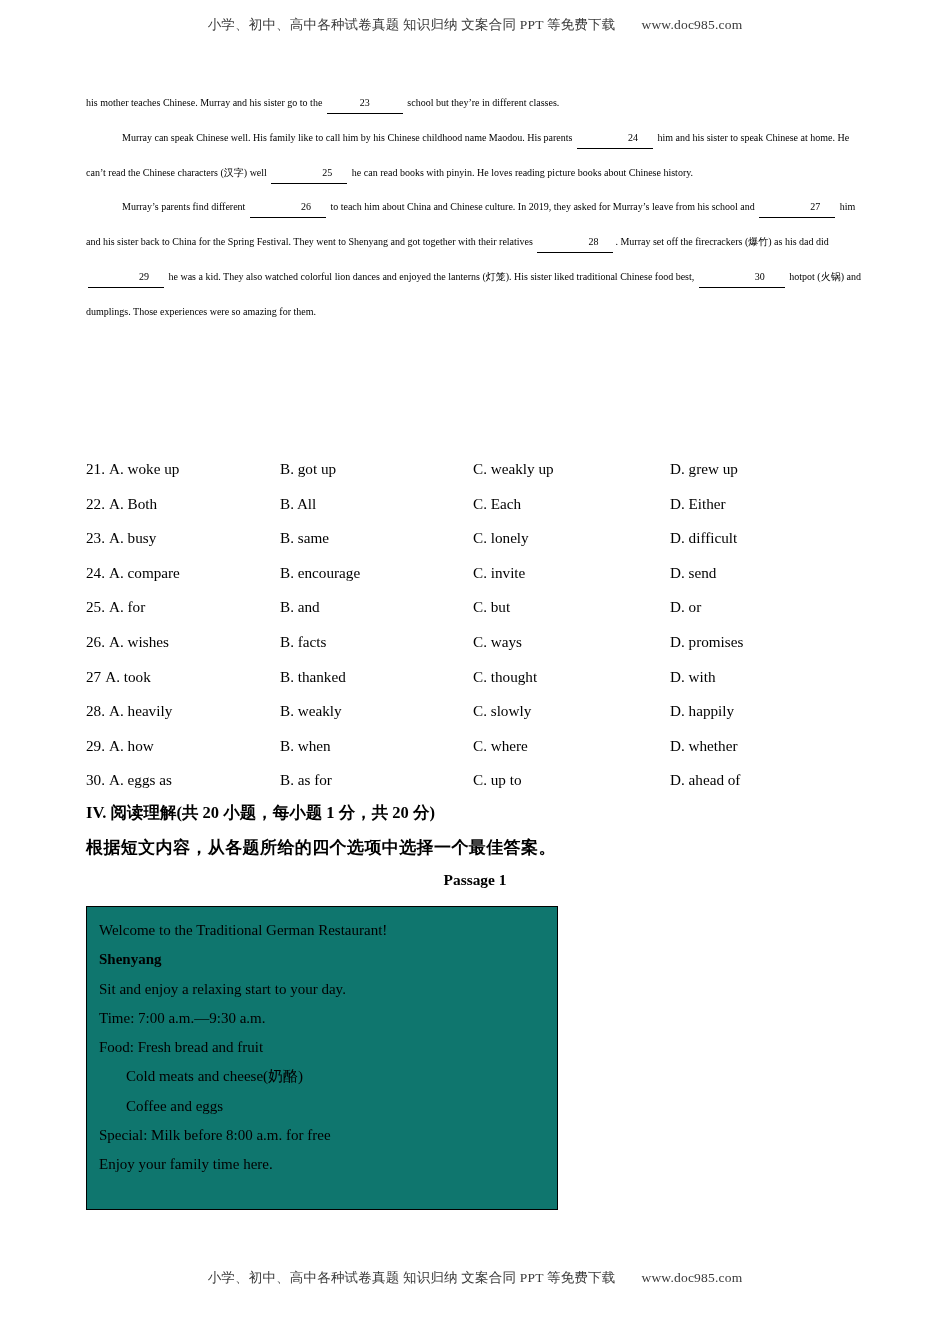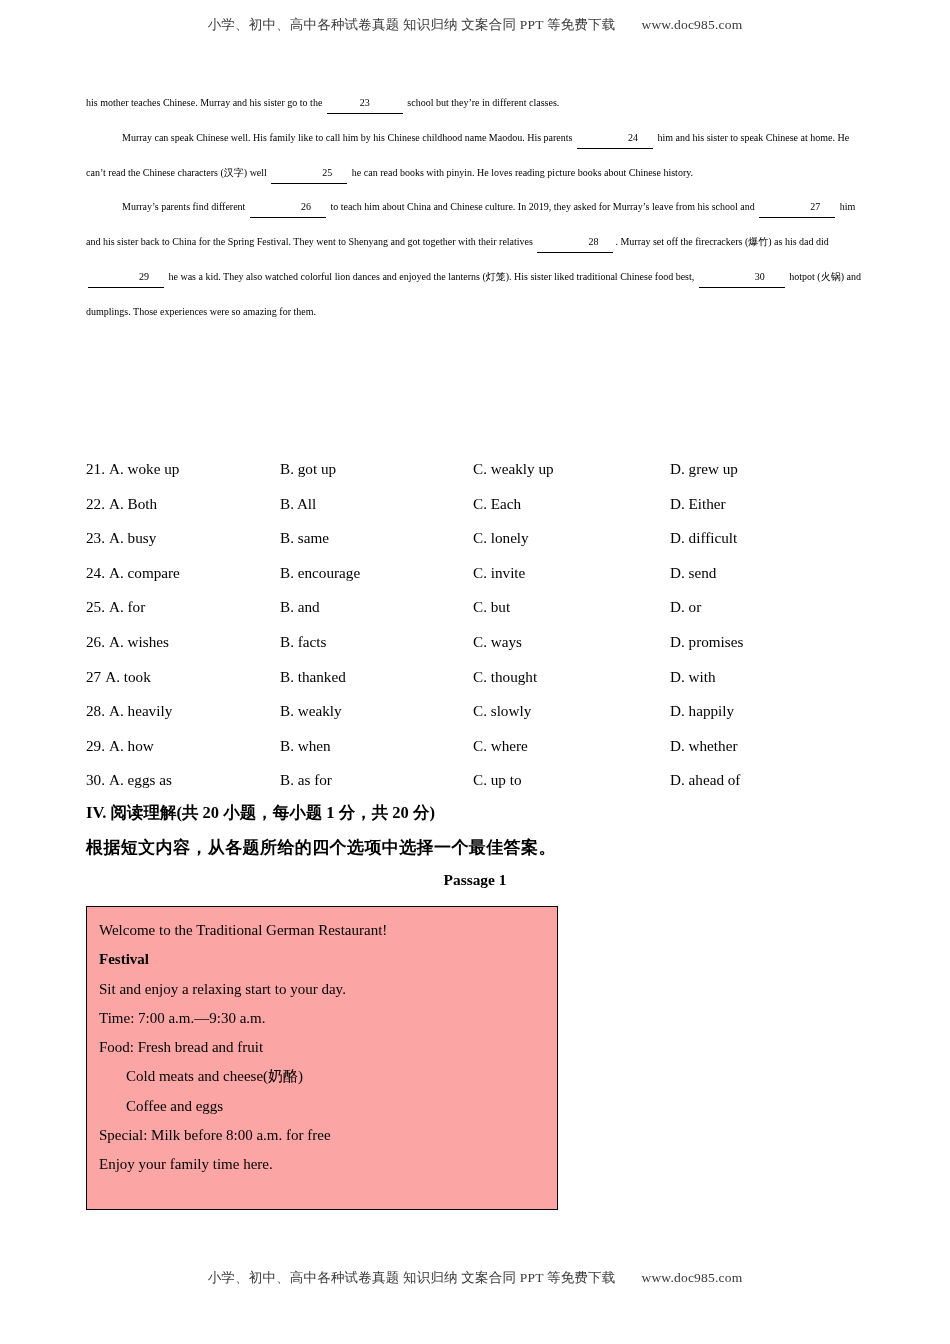--- a/index.html
+++ b/index.html
@@ -122,21 +122,21 @@
 
   
   .menu-box {
     position: absolute;
     left: 86px;
     top: 906px;
     width: 472px;
     height: 304px;
     border: 1.4px solid #000;
     box-sizing: border-box;
-    background: #fca5a5;
+    background: #0f766e;
   }
   .menu-inner {
     padding: 9px 12px 0 12px;
   }
   .menu-line {
     font-size: 15px;
     line-height: 29.3px;
     white-space: nowrap;
     color: #000;
   }
@@ -221,21 +221,21 @@
       </div>
     </div>
 
   <div class="sec-heading" id="section-number-title">IV. 阅读理解(共 20 小题，每小题 1 分，共 20 分)</div>
   <div class="sec-heading" id="section-instruction">根据短文内容，从各题所给的四个选项中选择一个最佳答案。</div>
   <div id="passage-label">Passage 1</div>
 
   <div class="menu-box">
     <div class="menu-inner" id="menu-body">
         <div class="menu-line">Welcome to the Traditional German Restaurant!</div>
-        <div class="menu-line bold">Festival</div>
+        <div class="menu-line bold">Shenyang</div>
         <div class="menu-line">Sit and enjoy a relaxing start to your day.</div>
         <div class="menu-line">Time: 7:00 a.m.—9:30 a.m.</div>
         <div class="menu-line">Food: Fresh bread and fruit</div>
         <div class="menu-line sub">Cold meats and cheese(奶酪)</div>
         <div class="menu-line sub">Coffee and eggs</div>
         <div class="menu-line">Special: Milk before 8:00 a.m. for free</div>
         <div class="menu-line">Enjoy your family time here.</div>
       </div>
   </div>
 

